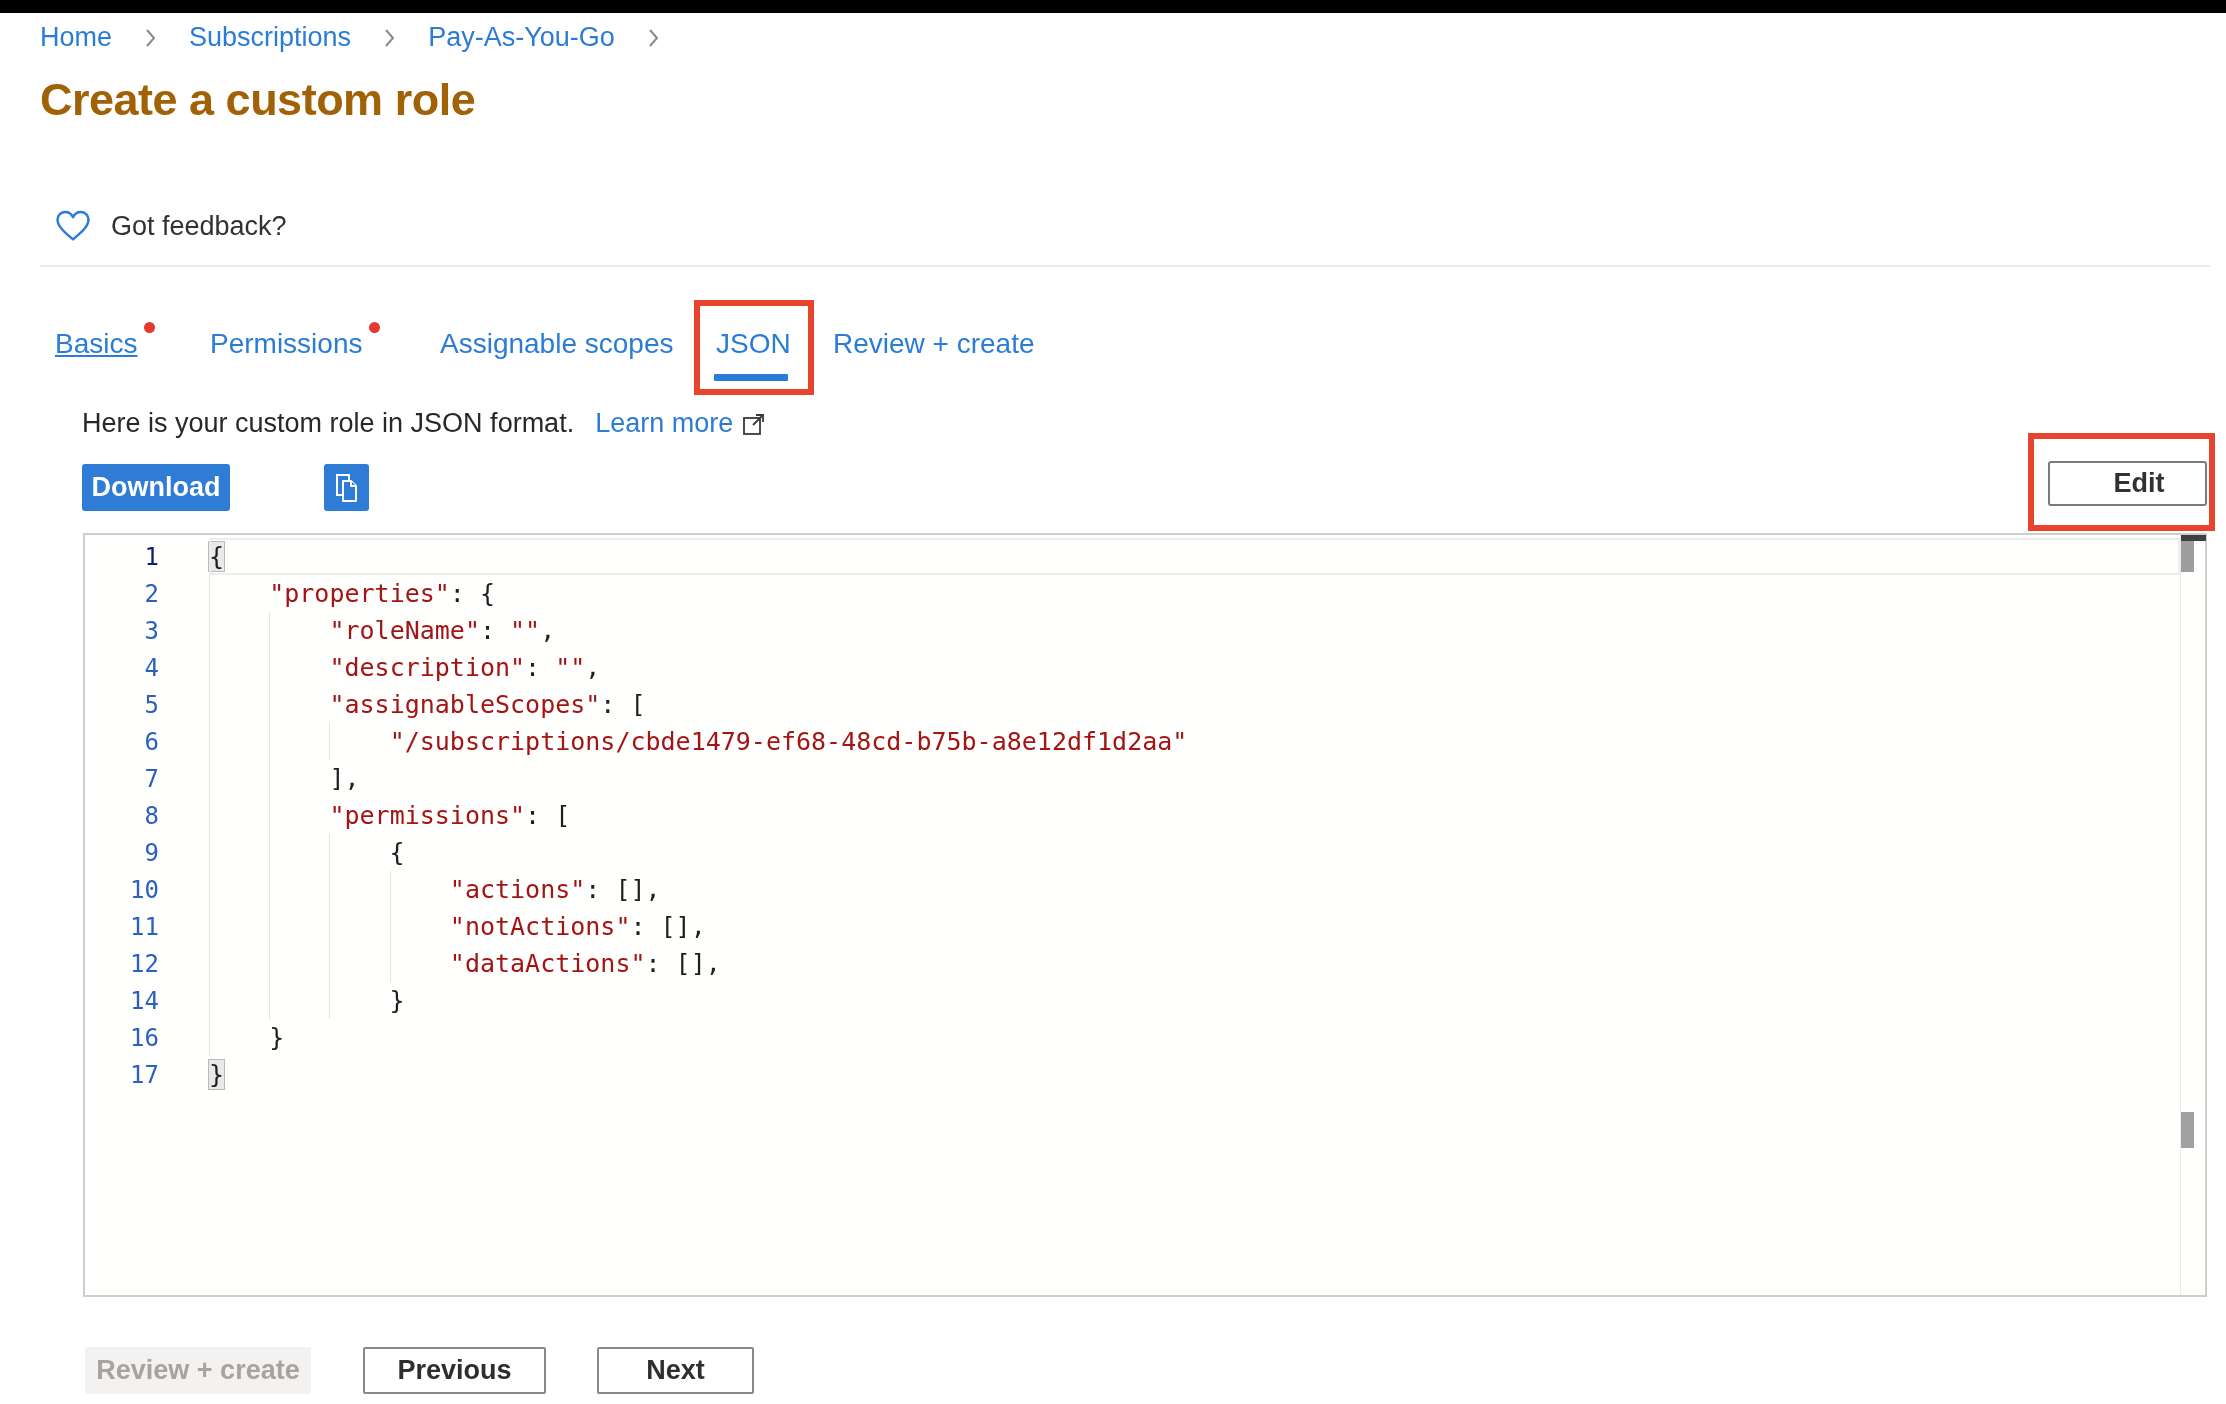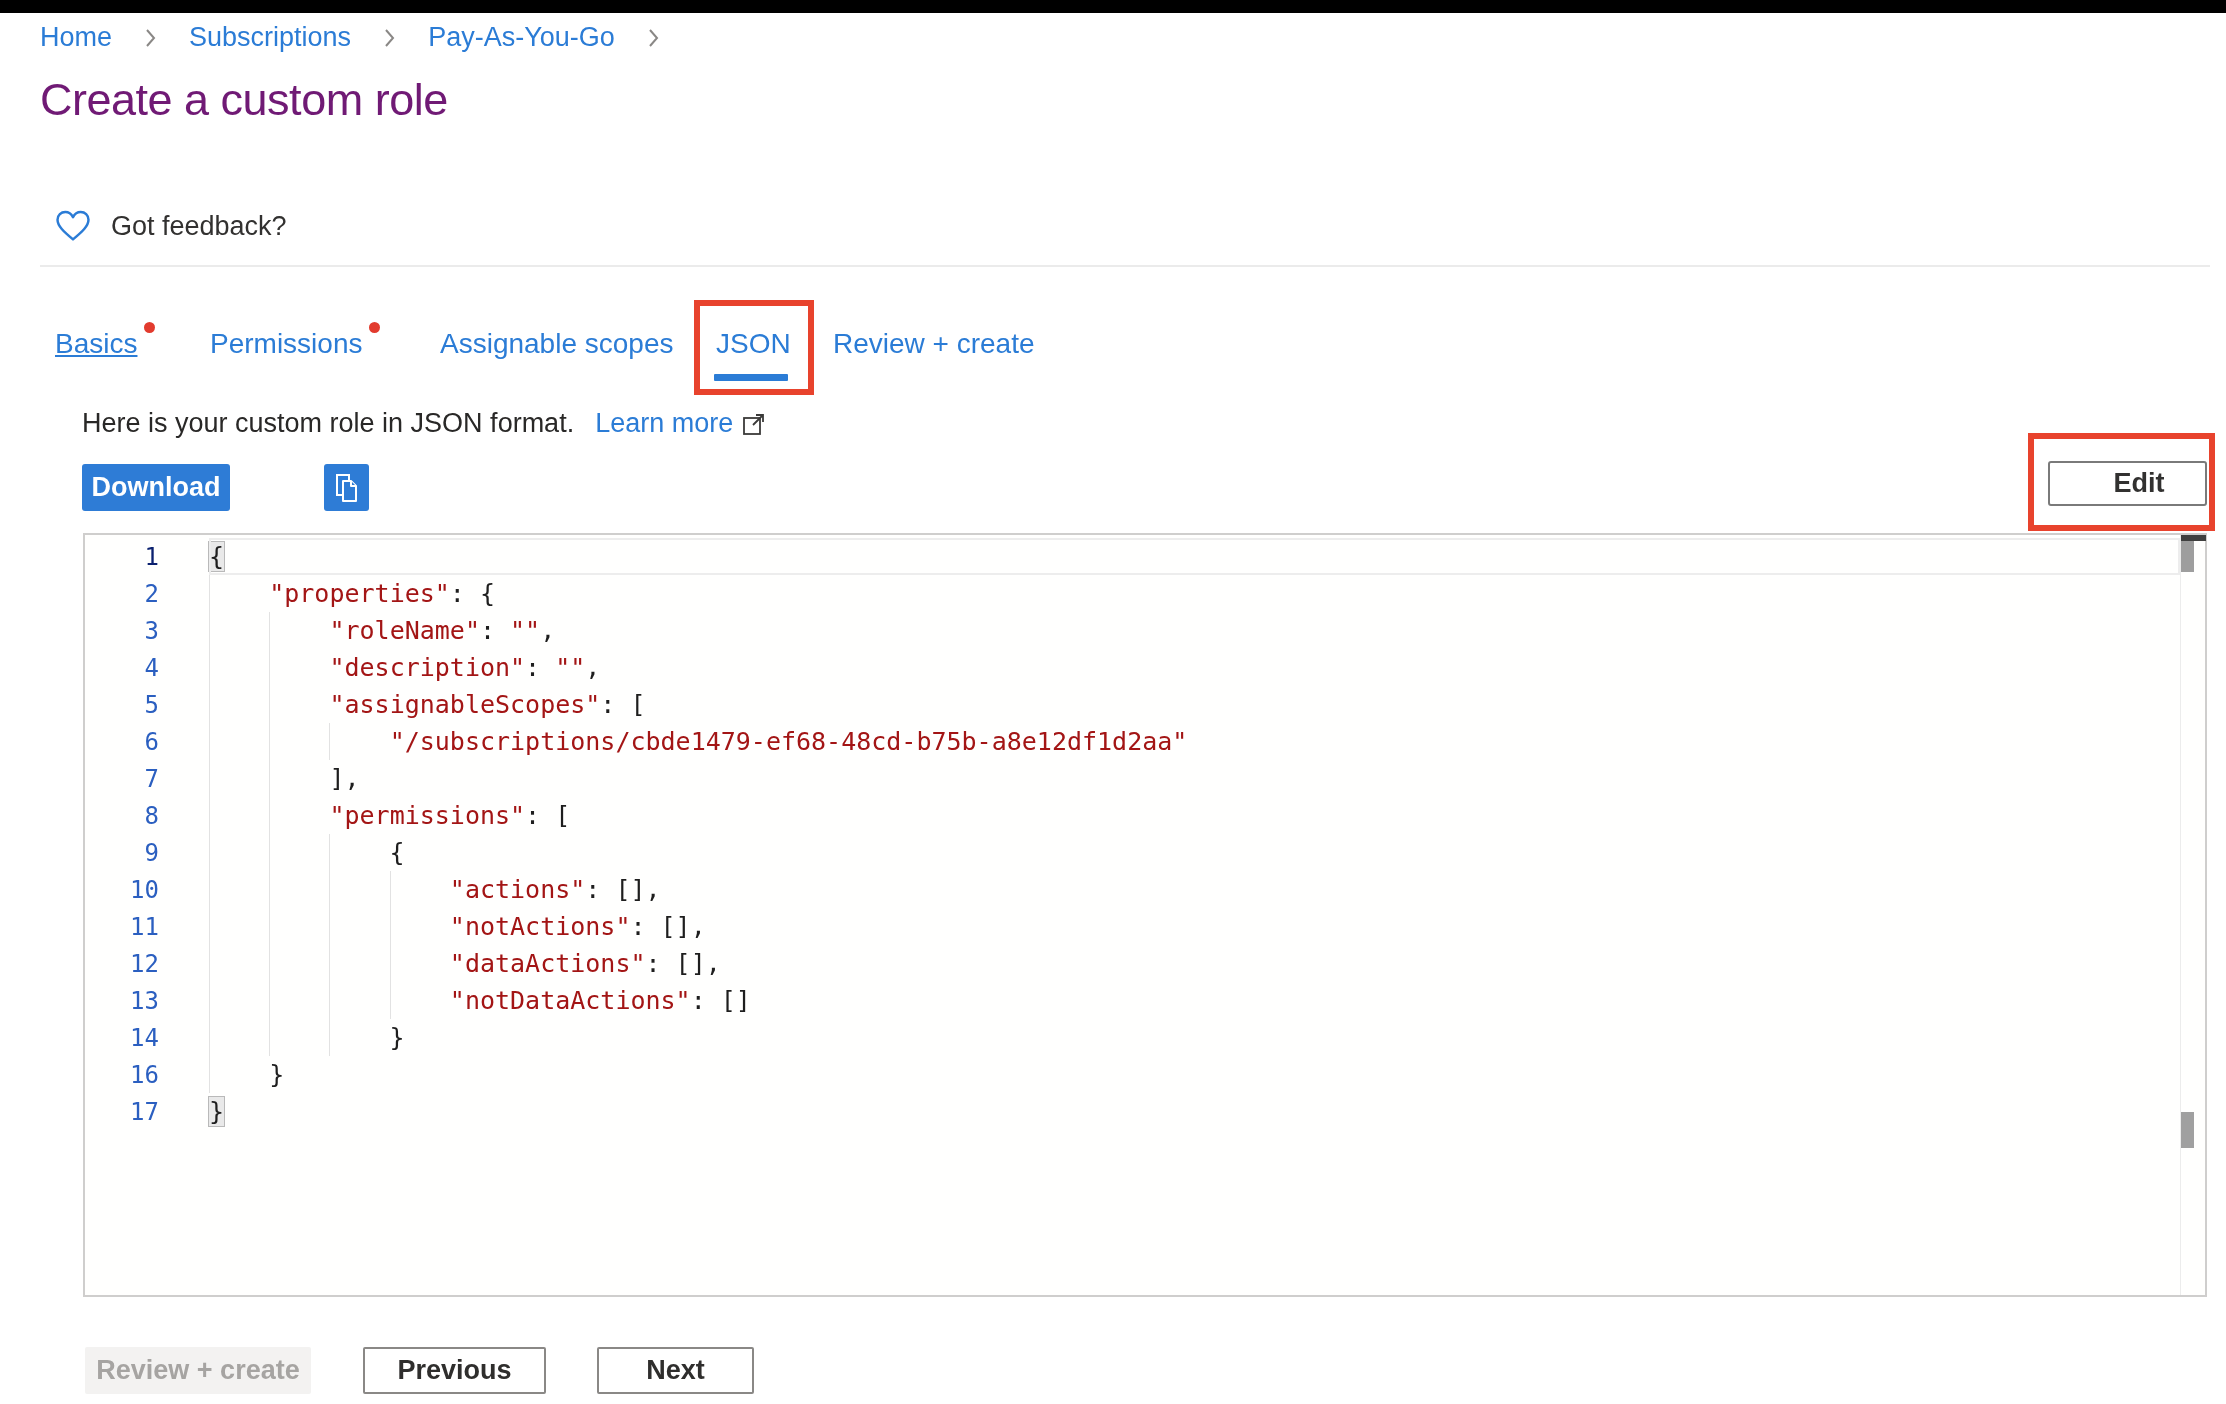--- a/index.html
+++ b/index.html
@@ -10,21 +10,21 @@
   
   .topbar { left:0; top:0; width:2226px; height:13px; background:#000; }
 
   
   .breadcrumb { left:40px; top:22px; display:flex; align-items:center; gap:32px;
                 font-size:27px; }
   .crumb { color:#2b7cd6; cursor:pointer; }
   .crumb-sep { display:flex; align-items:center; }
 
   
-  .page-title { left:40px; top:74px; font-size:45px; font-weight:400; color:#701a75;
+  .page-title { left:40px; top:74px; font-size:45px; font-weight:700; color:#a16207;
                 letter-spacing:-0.5px; }
 
   
   .feedback { left:55px; top:210px; display:flex; align-items:center; gap:20px;
               font-size:27px; color:#323130; cursor:pointer; }
 
   .divider { left:40px; top:265px; width:2170px; height:2px; background:#ebebeb; }
 
   
   .tabs { left:0; top:318px; width:2226px; height:82px; font-size:28px; }
@@ -221,24 +221,20 @@
       </div>
       <div class="code-row">
         <span class="ln">11</span>
         <span class="code"><i class="guide" style="left: 0px;"></i><i class="guide" style="left: 60.2px;"></i><i class="guide" style="left: 120.4px;"></i><i class="guide" style="left: 180.6px;"></i><span>                </span><span class="str">"notActions"</span><span>: [],</span></span>
       </div>
       <div class="code-row">
         <span class="ln">12</span>
         <span class="code"><i class="guide" style="left: 0px;"></i><i class="guide" style="left: 60.2px;"></i><i class="guide" style="left: 120.4px;"></i><i class="guide" style="left: 180.6px;"></i><span>                </span><span class="str">"dataActions"</span><span>: [],</span></span>
       </div>
       <div class="code-row">
-        <span class="ln">13</span>
-        <span class="code"><i class="guide" style="left: 0px;"></i><i class="guide" style="left: 60.2px;"></i><i class="guide" style="left: 120.4px;"></i><i class="guide" style="left: 180.6px;"></i><span>                </span><span class="str">"notDataActions"</span><span>: []</span></span>
-      </div>
-      <div class="code-row">
         <span class="ln">14</span>
         <span class="code"><i class="guide" style="left: 0px;"></i><i class="guide" style="left: 60.2px;"></i><i class="guide" style="left: 120.4px;"></i><span>            }</span></span>
       </div>
       <div class="code-row">
         <span class="ln">16</span>
         <span class="code"><i class="guide" style="left: 0px;"></i><span>    }</span></span>
       </div>
       <div class="code-row">
         <span class="ln">17</span>
         <span class="code"><span class="bracket">}</span></span>

